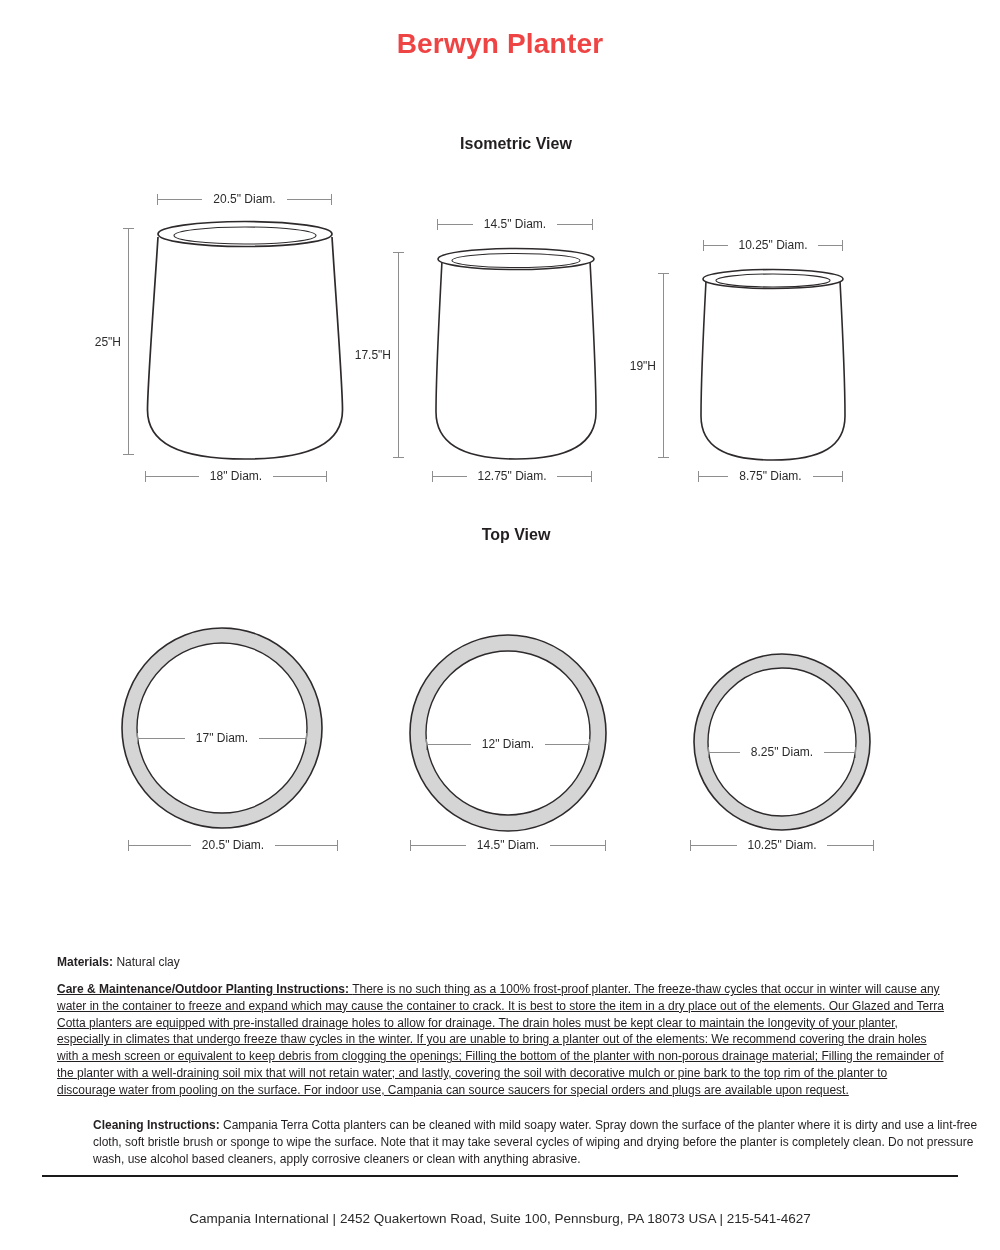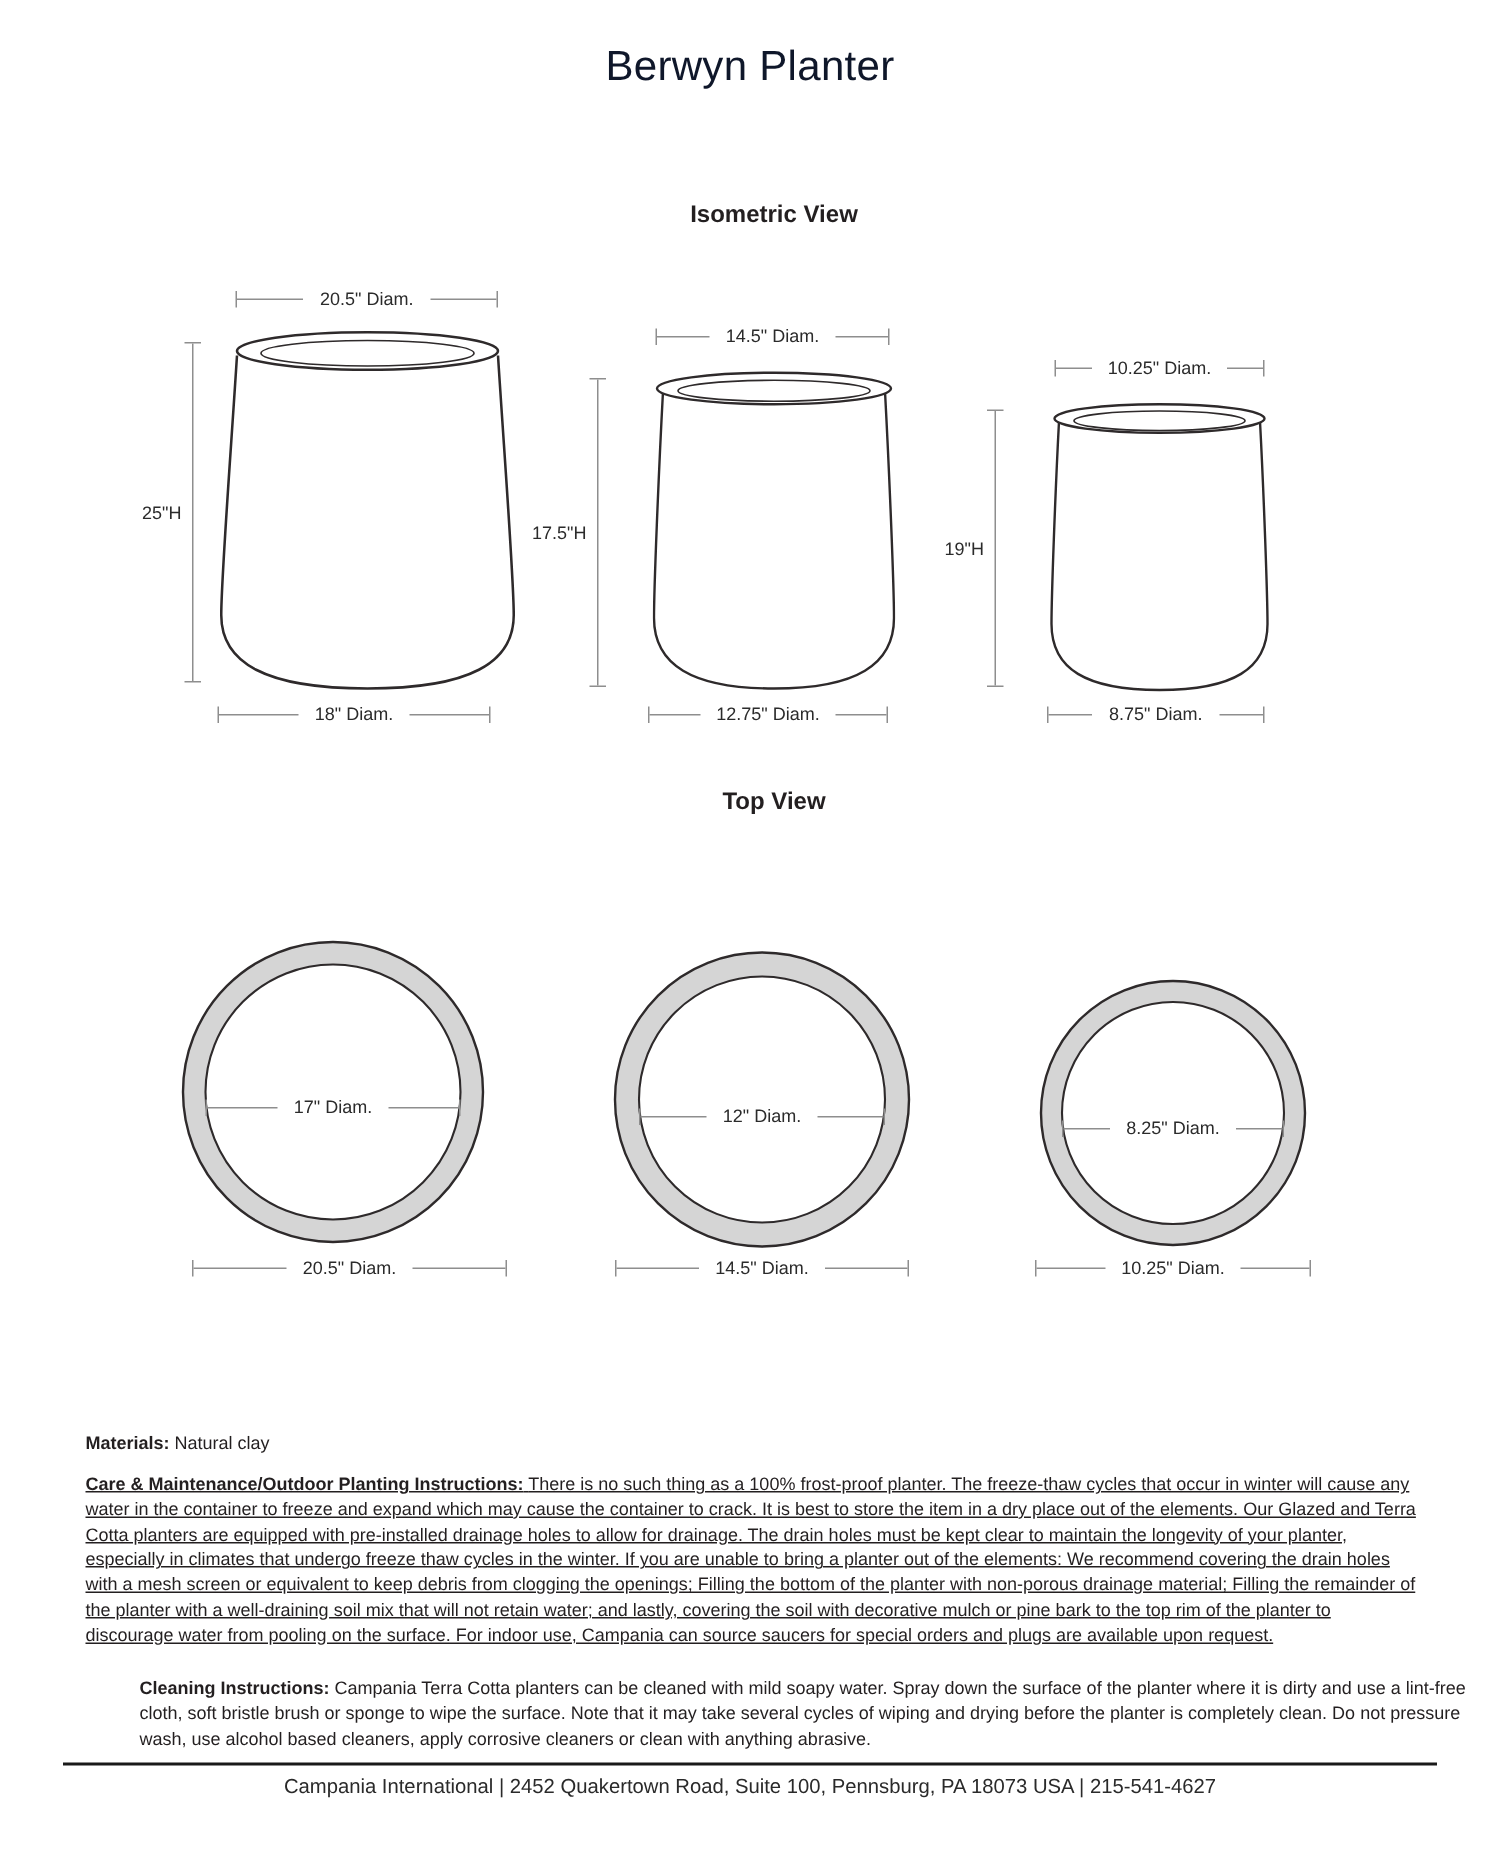--- a/index.html
+++ b/index.html
@@ -2,21 +2,21 @@
 <html><head>
 <meta charset="utf-8">
 <style>
   html,body { margin:0; padding:0; background:#ffffff; }
   .page {
     position:relative; width:1000px; height:1250px; background:#ffffff;
     font-family:"Liberation Sans", sans-serif; color:#231f20; overflow:hidden;
   }
   .page-title {
     position:absolute; top:28px; left:0; width:1000px; text-align:center;
-    font-size:28px; font-weight:normal; letter-spacing:0.2px; color:#0f172a;
+    font-size:28px; font-weight:bold; letter-spacing:0.2px; color:#ef4444;
   }
   .section-heading {
     position:absolute; left:16px; width:1000px; text-align:center;
     font-size:16px; font-weight:bold; color:#231f20;
   }
   .heading-isometric { top:135px; }
   .heading-topview  { top:526px; }
 
   
   .hdim { position:absolute; display:flex; align-items:center; height:11px; }
@@ -34,21 +34,21 @@
     position:absolute; right:13px; top:50%; transform:translateY(-50%);
     font-size:12px; color:#2b2b2b; white-space:nowrap;
   }
 
   .fig-svg { position:absolute; }
 
   .copy-block { position:absolute; left:57px; width:887px; font-size:12px; line-height:16.8px; color:#231f20; }
   .copy-block b { font-weight:bold; }
 
   .footer-rule { position:absolute; left:42px; width:916px; height:2px; background:#1a1a1a; }
-  .footer-line { position:absolute; left:0; width:1000px; text-align:center; font-size:13.5px; color:#2a2a2a; }
+  .footer-line { position:absolute; left:0; width:1000px; text-align:center; font-size:13.5px; color:#2a2a2a;margin-top:28px; }
   .footer-link { color:#4472b8; text-decoration:underline; cursor:pointer; }
 </style>
 </head>
 <body>
 
 <div class="page">
 
   <div class="page-title">Berwyn Planter</div>
 
   <div class="section-heading heading-isometric">Isometric View</div>

